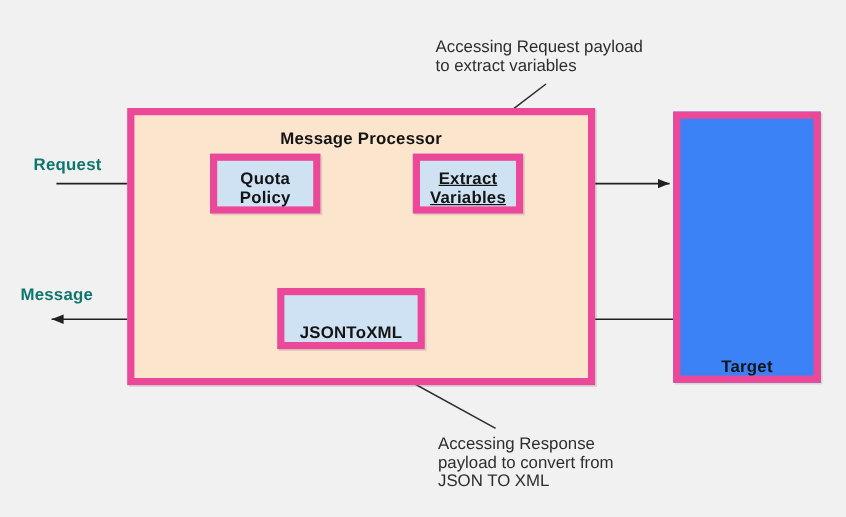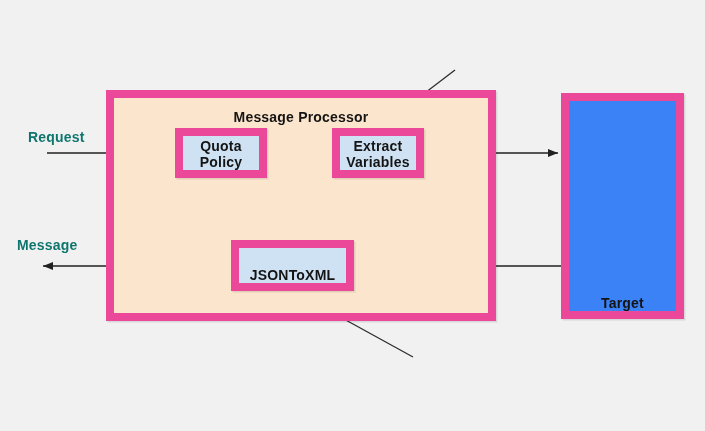--- a/index.html
+++ b/index.html
@@ -17,21 +17,21 @@
   }
   .overlay {
     position: absolute;
     left: 0; top: 0;
     width: 705px; height: 431px;
     pointer-events: none;
   }
   .shape {
     position: absolute;
     box-sizing: border-box;
-    border: 8px solid #ec4899;
+    border: 6px solid #ec4899;
     box-shadow: 1.5px 1.5px 0 rgba(0,0,0,0.10);
   }
   .mp-box {
     left: 106px; top: 90px;
     width: 390px; height: 231px;
     background: #fce5cd;
   }
   .mp-title {
     position: absolute;
     left: 0; top: 11px;
@@ -49,21 +49,21 @@
     text-align: center;
     font-size: 14px;
     font-weight: bold;
     color: #141414;
     line-height: 16px;
     letter-spacing: 0.2px;
   }
   .node .node-label { white-space: pre-line; }
   .policy { background: #cfe2f3; }
   .quota-box    { left: 175px; top: 128px; width: 92px;  height: 50px; }
-  .extract-box  { left: 332px; top: 128px; width: 92px;  height: 50px; }
+  .extract-box  { left: 344px; top: 128px; width: 92px;  height: 50px; text-decoration: underline; }
   .jsonxml-box  { left: 231px; top: 240px; width: 123px; height: 51px; }
   .target-box   { left: 561px; top: 93px;  width: 123px; height: 226px; background: #3b82f6; }
   .flow-label {
     position: absolute;
     font-size: 14px;
     font-weight: bold;
     color: #0f766e;
     letter-spacing: 0.2px;
   }
   .request-label  { left: 28px; top: 129px; }
@@ -117,15 +117,20 @@
   </div>
 
   <div class="shape node target-box">
     <span class="node-label">Target</span>
   </div>
 
   <div class="flow-label request-label">Request</div>
 
   <div class="flow-label response-label">Message</div>
 
+  <div class="annotation annotation-top">Accessing Request payload
+to extract variables</div>
 
+  <div class="annotation annotation-bottom">Accessing Response
+payload to convert from
+JSON TO XML</div>
 
 </div>
 
 </body></html>

